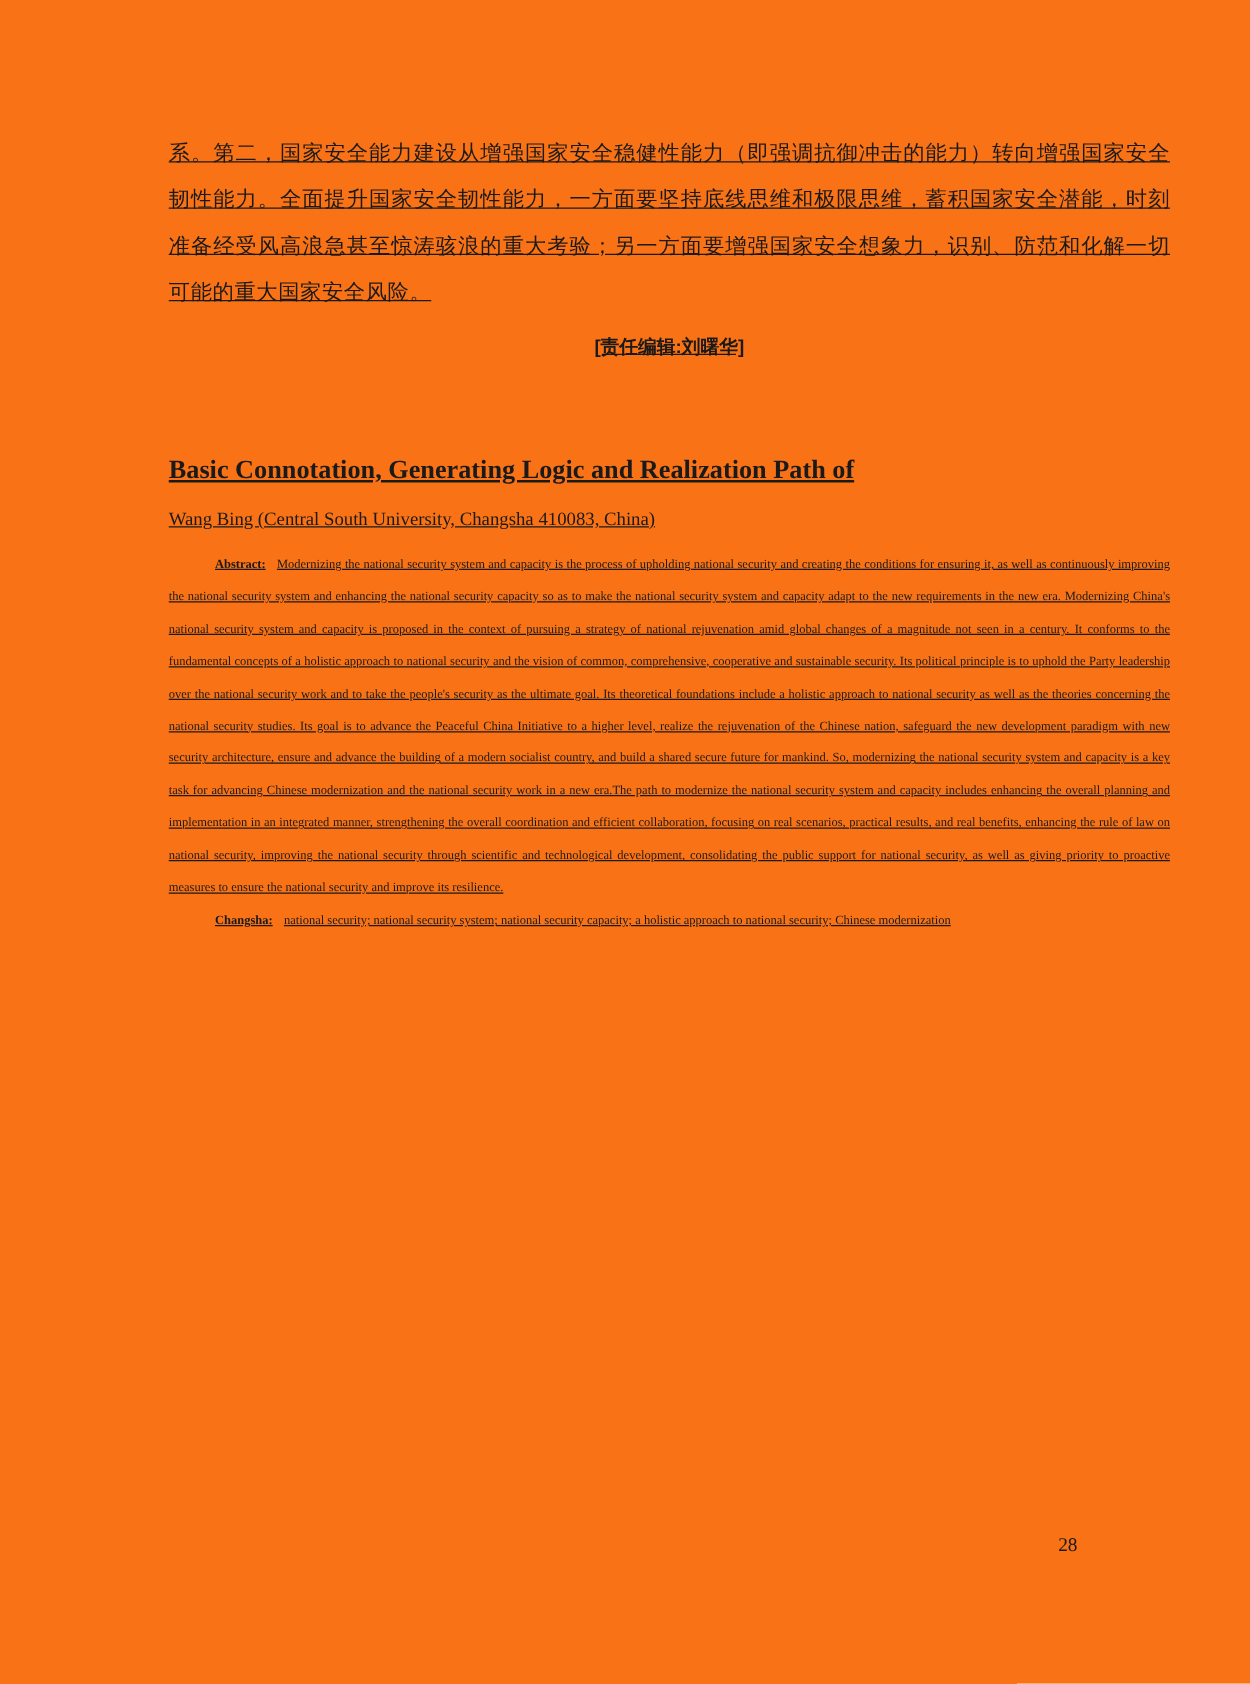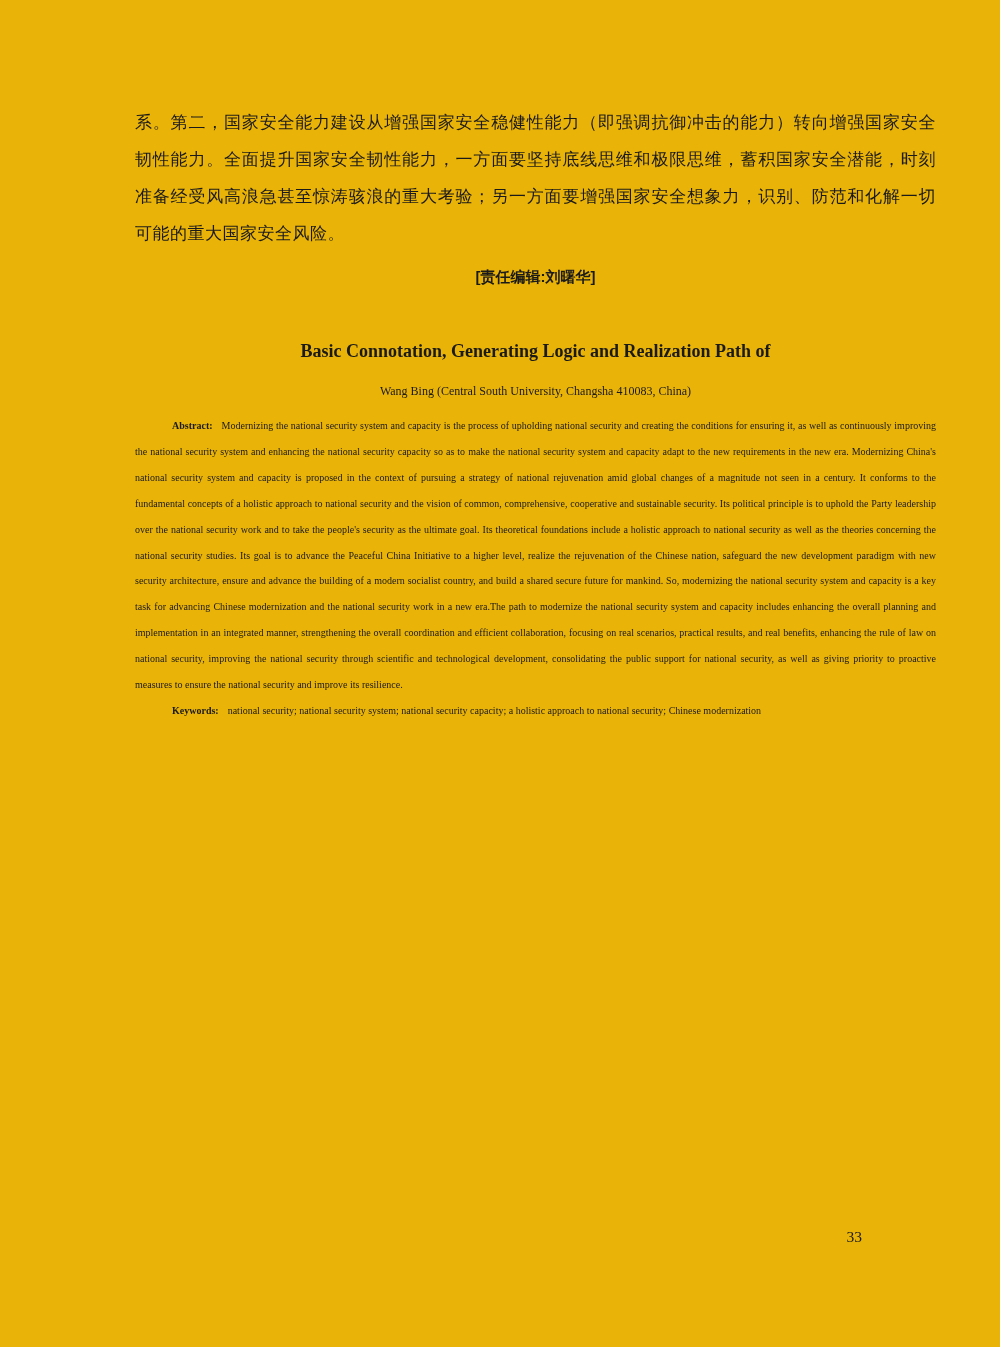--- a/index.html
+++ b/index.html
@@ -14,47 +14,47 @@
     font-family: "Liberation Serif", "DejaVu Serif", serif;
     color: #1a1a1a;
   }
   .page {
     position: absolute;
     top: 0; left: 0;
     width: 1000px;
     height: 1347px;
     box-sizing: border-box;
     padding: 104px 64px 0 135px;
-    background: #eab308;
+    background: #f97316;
+    text-decoration: underline;
   }
   .cn-para {
     font-size: 17px;
     line-height: 37px;
     text-align: justify;
     letter-spacing: 0.5px;
     margin: 0;
   }
   .editor-note {
     margin-top: 16px;
     text-align: center;
     font-size: 15px;
     font-weight: bold;
     font-family: "Liberation Sans", "DejaVu Sans", sans-serif;
   }
   .en-title {
-    margin-top: 48px;
-    text-align: center;
-    font-size: 18px;
+    margin-top: 72px;
+    font-size: 21px;
     font-weight: bold;
     line-height: 33px;
   }
   .author-line {
     margin-top: 16px;
-    text-align: center;
-    font-size: 12px;
+    text-align: left;
+    font-size: 15px;
   }
   .body-para {
     margin: 0;
     font-size: 10px;
     line-height: 25.9px;
     text-align: justify;
     text-indent: 37px;
   }
   .abstract-para {
     margin-top: 14px;
@@ -83,18 +83,18 @@
     <div>Basic Connotation, Generating Logic and Realization Path of</div>
   </div>
 
   <div class="author-line">Wang Bing (Central South University, Changsha 410083, China)</div>
 
   <p class="body-para abstract-para">
     <span class="para-label">Abstract:</span><span>Modernizing the national security system and capacity is the process of upholding national security and creating the conditions for ensuring it, as well as continuously improving the national security system and enhancing the national security capacity so as to make the national security system and capacity adapt to the new requirements in the new era. Modernizing China's national security system and capacity is proposed in the context of pursuing a strategy of national rejuvenation amid global changes of a magnitude not seen in a century. It conforms to the fundamental concepts of a holistic approach to national security and the vision of common, comprehensive, cooperative and sustainable security. Its political principle is to uphold the Party leadership over the national security work and to take the people's security as the ultimate goal. Its theoretical foundations include a holistic approach to national security as well as the theories concerning the national security studies. Its goal is to advance the Peaceful China Initiative to a higher level, realize the rejuvenation of the Chinese nation, safeguard the new development paradigm with new security architecture, ensure and advance the building of a modern socialist country, and build a shared secure future for mankind. So, modernizing the national security system and capacity is a key task for advancing Chinese modernization and the national security work in a new era.The path to modernize the national security system and capacity includes enhancing the overall planning and implementation in an integrated manner, strengthening the overall coordination and efficient collaboration, focusing on real scenarios, practical results, and real benefits, enhancing the rule of law on national security, improving the national security through scientific and technological development, consolidating the public support for national security, as well as giving priority to proactive measures to ensure the national security and improve its resilience.</span>
   </p>
 
   <p class="body-para">
-    <span class="para-label">Keywords:</span><span>national security; national security system; national security capacity; a holistic approach to national security; Chinese modernization</span>
+    <span class="para-label">Changsha:</span><span>national security; national security system; national security capacity; a holistic approach to national security; Chinese modernization</span>
   </p>
 
-  <div class="page-number">33</div>
+  <div class="page-number">28</div>
 
 </div>
 
 </body></html>

